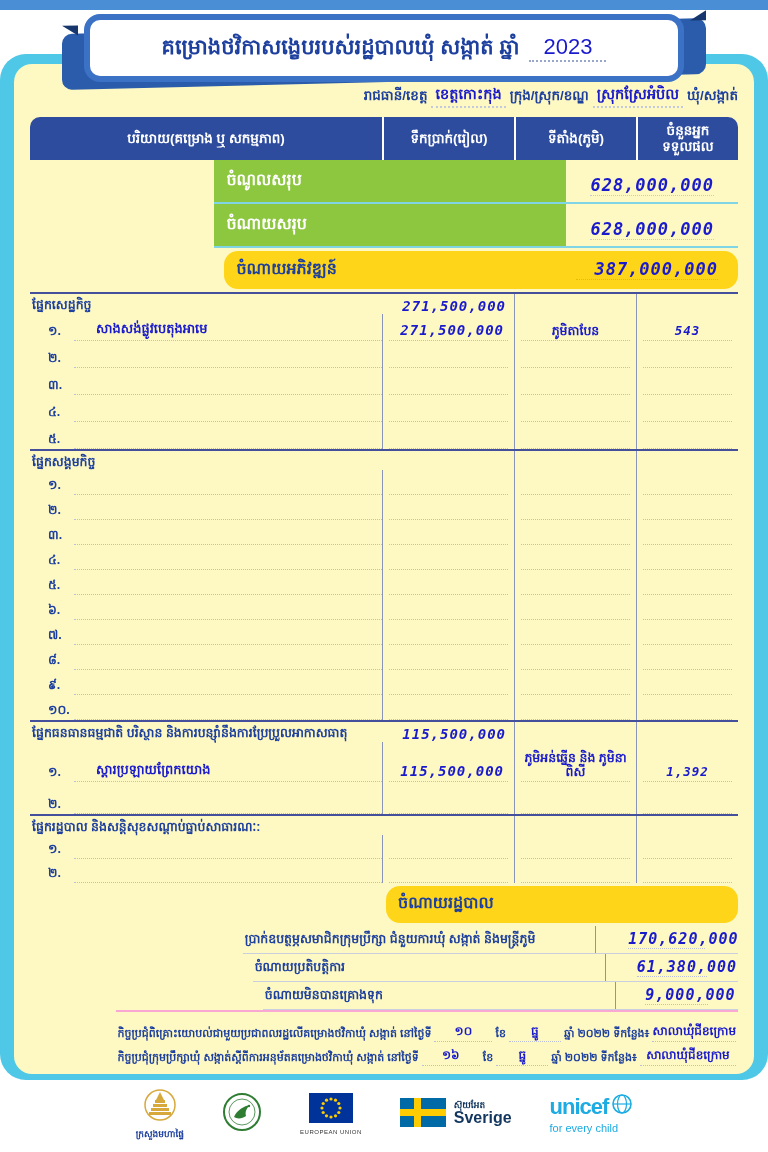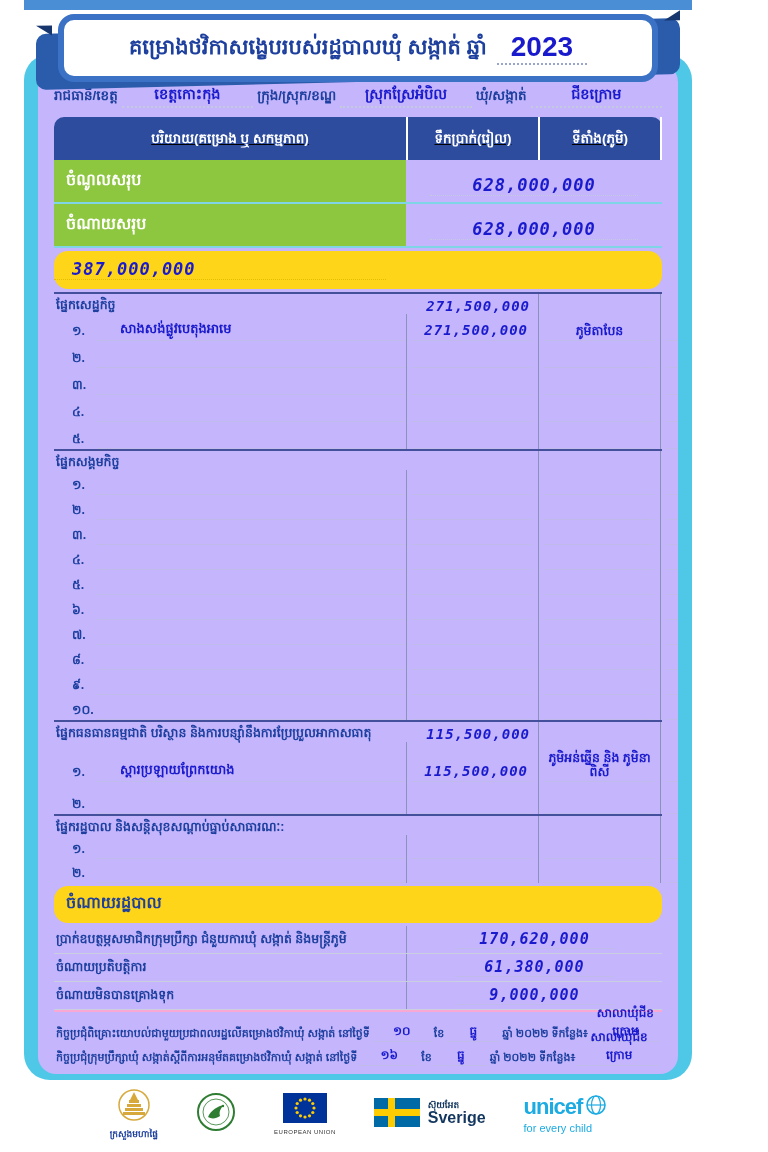--- a/index.html
+++ b/index.html
@@ -1,47 +1,47 @@
 <!DOCTYPE html>
 <html><head>
 <meta charset="utf-8">
 <style>
   * { margin:0; padding:0; box-sizing:border-box; }
   html,body { width:768px; height:1152px; font-family:"Liberation Sans",sans-serif; background:#ffffff; }
-  #page { position:relative; width:668px; height:1152px; overflow:hidden; background:#fff;margin-left:24px; }
+  #page { position:relative; width:768px; height:1152px; overflow:hidden; background:#fff; }
 
   .topbar { position:absolute; top:0; left:0; right:0; height:10px; background:#4a8ed6; }
   .frame { position:absolute; top:54px; left:0; right:0; bottom:72px; background:#4ec8e6; border-radius:26px; }
 
   
   .banner-wrap { position:absolute; top:14px; left:50%; transform:translateX(-50%); width:600px; height:68px; z-index:6; }
   .ribbon { position:absolute; left:-22px; right:-22px; top:12px; bottom:0; background:#2a5cab; border-radius:10px; transform:skewY(-1.4deg); }
   .ribbon:before, .ribbon:after { content:""; position:absolute; width:0; height:0; border-style:solid; }
   .ribbon:before { left:0; top:-8px; border-width:0 16px 10px 0; border-color:transparent #17366e transparent transparent; }
   .ribbon:after { right:0; top:-8px; border-width:0 0 10px 16px; border-color:transparent transparent #17366e transparent; }
   .banner { position:absolute; inset:0; background:#ffffff; border:6px solid #3b72c6; border-radius:16px;
             display:flex; align-items:center; justify-content:center; gap:10px; }
   .banner-title { color:#1d3f9e; font-weight:bold; font-size:21px; }
-  .banner-year { color:#1a1acd; font-weight:bold; font-size:28px; border-bottom:2px dotted #9aa6c9; padding:0 14px; }
+  .banner-year { color:#1a1acd; font-weight:normal; font-size:22px; border-bottom:2px dotted #9aa6c9; padding:0 14px; }
 
   
-  .card { position:absolute; left:14px; right:14px; top:64px; bottom:78px; background:#c4b5fd; border-radius:18px;
-          padding:14px 16px 6px 16px; overflow:hidden; display:flex; flex-direction:column; }
+  .card { position:absolute; left:14px; right:14px; top:64px; bottom:78px; background:#fef9c3; border-radius:18px;
+          padding:14px 16px 6px 16px; overflow:hidden; display:flex; flex-direction:column;align-items:flex-end; }
 
   .navy { color:#1d3f9e; }
   .blueval { color:#1a1acd; font-weight:bold; }
   .mono { font-family:"DejaVu Sans Mono",monospace; font-style:italic; font-weight:bold; color:#1a1acd; letter-spacing:1px; }
 
   
   .formline { height:42px; display:flex; align-items:center; font-size:13.5px; font-weight:bold; gap:4px; border-bottom:2px dotted transparent; }
   .formline .lab { white-space:nowrap; }
   .formline .val { flex:1; text-align:center; border-bottom:2px dotted #c3cade; font-size:14.5px; white-space:nowrap; padding:0 4px; }
 
   
-  .thead { height:46px; background:#2e4c9e; border-radius:10px 10px 0 0; display:grid; grid-template-columns:352px 132px 122px 102px;text-decoration:underline; }
+  .thead { height:46px; background:#2e4c9e; border-radius:10px 10px 0 0; display:grid; grid-template-columns:352px 132px 122px 102px; }
   .thead .hc { color:#fff; font-weight:bold; font-size:13.5px; display:flex; align-items:center; justify-content:center; text-align:center; border-left:2px solid #ffffff; line-height:1.15; padding:0 4px; }
   .thead .hc:first-child { border-left:none; }
 
   .sum-row { height:47px; display:grid; grid-template-columns:352px 1fr; border-bottom:2px solid #7fd4e6; }
   .sum-row .slabel { background:#8dc63f; color:#ffffff; font-weight:bold; font-size:16px; display:flex; align-items:center; padding-left:12px; }
   .sum-row .sval { display:flex; align-items:flex-end; justify-content:center; padding:0 24px 6px 24px; }
   .sum-row .sval span { display:block; width:100%; text-align:center; font-size:17px; border-bottom:1.5px dotted #c3cade; }
 
   .pill { height:40px; margin:3px 0; background:#ffd519; border-radius:14px; display:grid; grid-template-columns:352px 1fr; align-items:center; }
   .pill .plabel { color:#1d3f9e; font-weight:bold; font-size:16px; padding-left:12px; }
@@ -79,21 +79,21 @@
   
   .logos { position:absolute; left:0; right:0; bottom:6px; height:64px; display:flex; align-items:center; justify-content:center; gap:38px; background:#fff; }
   .logo { display:flex; flex-direction:column; align-items:center; justify-content:center; gap:2px; }
   .logo-caption { font-size:9px; font-weight:bold; color:#1d3f9e; }
   .eu-caption { font-size:6px; color:#333; letter-spacing:.5px; }
   .sweden { flex-direction:row; gap:8px; }
   .sweden-txt { display:flex; flex-direction:column; line-height:1.05; }
   .sweden-km { font-size:9px; color:#12365e; font-weight:bold; }
   .sweden-name { font-size:16px; color:#12365e; font-weight:bold; }
   .unicef { align-items:flex-start; }
-  .unicef-row { display:flex; align-items:center; gap:4px; }
+  .unicef-row { display:flex; gap:4px; }
   .unicef-word { color:#1cabe2; font-weight:bold; font-size:22px; letter-spacing:-1px; }
   .unicef-tag { color:#1cabe2; font-size:11px; }
 </style>
 </head>
 <body>
 
 <div id="page">
   <div class="topbar"></div>
   <div class="frame"></div>
 
@@ -106,21 +106,20 @@
   </div>
 
   <div class="card">
 
     <div class="formline navy">
       <span class="lab">រាជធានី/ខេត្ត</span>
       <span class="val blueval">ខេត្តកោះកុង</span>
       <span class="lab">ក្រុង/ស្រុក/ខណ្ឌ</span>
       <span class="val blueval">ស្រុកស្រែអំបិល</span>
       <span class="lab">ឃុំ/សង្កាត់</span>
-      <span class="val blueval">ជីខក្រោម</span>
     </div>
 
     <div class="thead">
       <div class="hc">បរិយាយ(គម្រោង ឬ សកម្មភាព)</div>
       <div class="hc">ទឹកប្រាក់(រៀល)</div>
       <div class="hc">ទីតាំង(ភូមិ)</div>
       <div class="hc">ចំនួនអ្នក ទទួលផល</div>
     </div>
 
     <div class="sum-row">
@@ -130,20 +129,21 @@
         </div>
     </div>
     <div class="sum-row">
       <div class="slabel">ចំណាយសរុប</div>
       <div class="sval">
           <span class="mono">628,000,000</span>
         </div>
     </div>
 
     <div class="pill">
+      <div class="plabel">ចំណាយអភិវឌ្ឍន៍</div>
       <div class="pval mono">387,000,000</div>
     </div>
 
     <div class="section">
       <div class="sec-head-row">
         <div class="sec-label">ផ្នែកសេដ្ឋកិច្ច</div>
         <div class="sec-total mono">271,500,000</div>
         <div class="col-b"></div>
           <div class="col-b"></div>
       </div>

